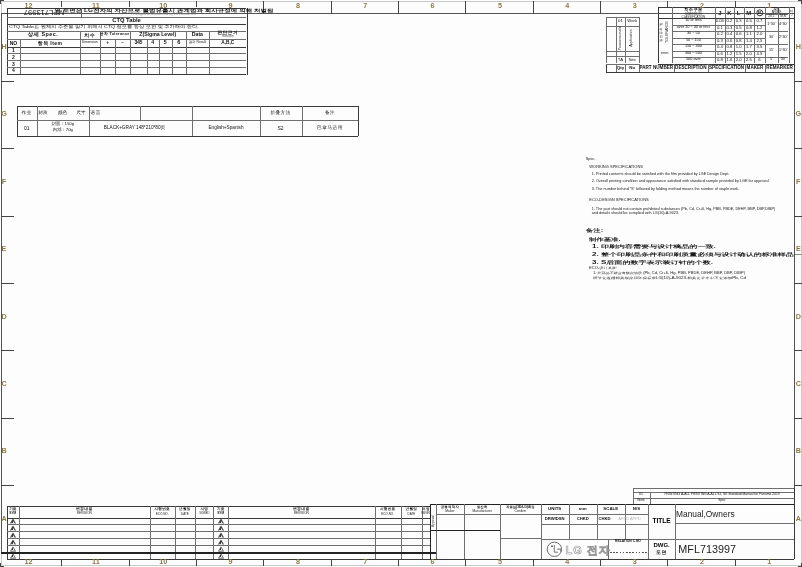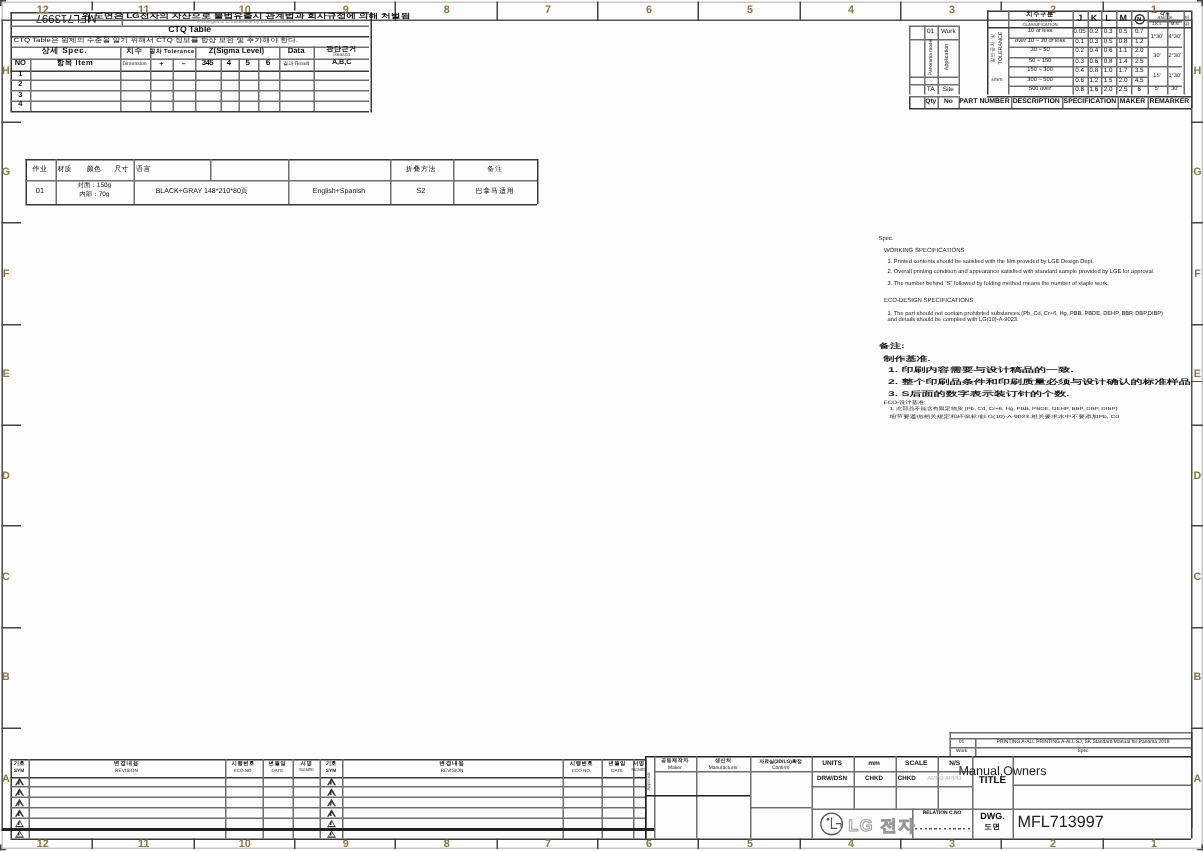--- a/index.html
+++ b/index.html
@@ -445,21 +445,21 @@
 <span class="t ctr" style="left:610.8px;top:509.4px;font-size:4.4px;font-weight:bold;color:#111;transform:translate(-50%,-50%);">SCALE</span>
 <span class="t ctr" style="left:636.5px;top:509.4px;font-size:4.4px;font-weight:bold;color:#111;transform:translate(-50%,-50%);">N/S</span>
 <span class="t ctr" style="left:554.7px;top:519.3px;font-size:4.2px;font-weight:bold;color:#111;transform:translate(-50%,-50%);">DRW/DSN</span>
 <span class="t ctr" style="left:582.7px;top:519.3px;font-size:4.2px;font-weight:bold;color:#111;transform:translate(-50%,-50%);">CHKD</span>
 <span class="t ctr" style="left:604.5px;top:519.3px;font-size:4.2px;font-weight:bold;color:#111;transform:translate(-50%,-50%);">CHKD</span>
 <span class="t ctr" style="left:629.5px;top:519.3px;font-size:4.0px;color:#b5b5b5;transform:translate(-50%,-50%);">APPD APPD</span>
 <span class="t ctr" style="left:661.6px;top:521.2px;font-size:6.6px;font-weight:bold;color:#000;transform:translate(-50%,-50%);">TITLE</span>
 <span class="t ctr" style="left:628.0px;top:542.2px;font-size:3.3px;font-weight:bold;color:#111;transform:translate(-50%,-50%);">RELATION C.NO</span>
 <span class="t ctr" style="left:661.6px;top:544.6px;font-size:6.0px;font-weight:bold;color:#000;transform:translate(-50%,-50%);">DWG.</span>
 <span class="t ctr" style="left:661.6px;top:551.9px;font-size:5.0px;font-weight:bold;color:#111;letter-spacing:0.5px;transform:translate(-50%,-50%);">도면</span>
-<span class="t lt" style="left:639px;top:513.5px;font-size:8.4px;color:#222;transform:translate(0,-50%);">Manual,Owners</span>
+<span class="t lt" style="left:676px;top:513.5px;font-size:8.4px;color:#222;transform:translate(0,-50%);">Manual,Owners</span>
 <span class="t lt" style="left:678.3px;top:548.9px;font-size:10.8px;color:#222;transform:translate(0,-50%);">MFL713997</span>
 <div style="position:absolute;left:609.5px;top:552.2px;width:38.0px;height:1.2px;background:repeating-linear-gradient(90deg,#555 0 1.6px,transparent 1.6px 3.2px)"></div>
 <svg style="position:absolute;left:546px;top:541.2px" width="66" height="18" viewBox="0 0 66 18">
 <circle cx="8.4" cy="8.3" r="7.2" fill="none" stroke="#555" stroke-width="0.85"></circle>
 <circle cx="6.0" cy="5.2" r="0.9" fill="#555"></circle>
 <path d="M8.3 4.0 L8.3 11.2 L12.1 11.2" fill="none" stroke="#555" stroke-width="0.8"></path>
 <path d="M14.7 8.1 L11.2 8.1" fill="none" stroke="#555" stroke-width="0.9"></path>
 <path d="M14.7 8.1 L14.7 10.6" fill="none" stroke="#555" stroke-width="0.8"></path>
 <text x="19.5" y="12.8" font-family="Liberation Sans,sans-serif" font-size="11" font-weight="bold" fill="#fdfdfd" stroke="#999" stroke-width="0.65" letter-spacing="1">LG 전자</text>
 </svg>

